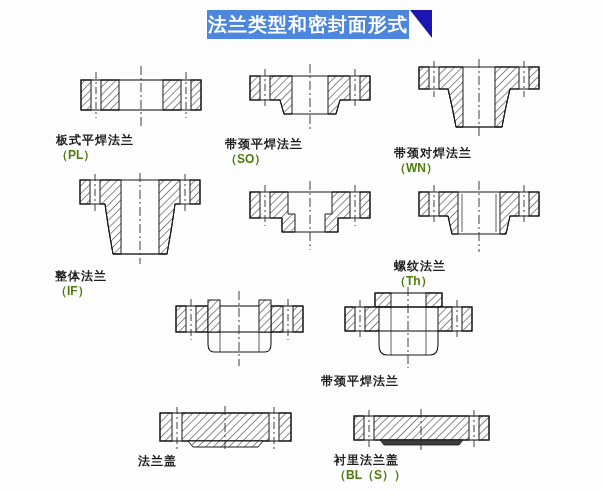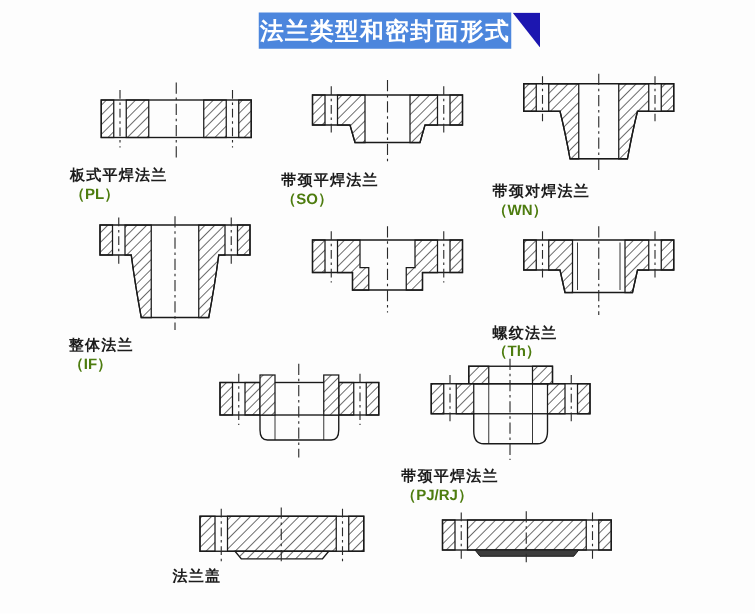--- a/index.html
+++ b/index.html
@@ -179,21 +179,20 @@
       <rect class="ol" x="24" y="22" width="127" height="24"></rect>
       <path class="ol" d="M58,46 L58,60 Q58,70 66,70 L109,70 Q117,70 117,60 L117,46"></path>
       <line class="thin" x1="70" y1="22" x2="70" y2="70"></line>
       <line class="thin" x1="105" y1="22" x2="105" y2="70"></line>
       <line class="bl" x1="39" y1="15" x2="39" y2="54"></line>
       <line class="bl" x1="136" y1="15" x2="136" y2="54"></line>
       <line class="cl" x1="87" y1="2" x2="87" y2="83"></line>
     </svg>
     <figcaption>
       <div class="fname">带颈平焊法兰</div>
-      <div class="fcode">（PJ/RJ）</div>
     </figcaption>
   </figure>
 
   <figure class="fig" style="left:138px;top:405px;width:175px">
     <svg width="175" height="46" viewBox="0 0 175 46">
       <rect class="ha" x="22" y="8" width="12" height="28"></rect>
       <rect class="ha" x="44" y="8" width="87" height="28"></rect>
       <rect class="ha" x="141" y="8" width="12" height="28"></rect>
       <rect class="ol" x="22" y="8" width="131" height="28"></rect>
       <path class="ha" d="M50,36 L125,36 L120,42 L55,42 Z"></path>
@@ -210,15 +209,19 @@
     <svg width="175" height="42" viewBox="0 0 175 42">
       <rect class="ha" x="20" y="8" width="10" height="24"></rect>
       <rect class="ha" x="40" y="8" width="95" height="24"></rect>
       <rect class="ha" x="145" y="8" width="10" height="24"></rect>
       <rect class="ol" x="20" y="8" width="135" height="24"></rect>
       <path class="dark" d="M46,32 L129,32 L125,37 L50,37 Z"></path>
       <line class="bl" x1="35" y1="2" x2="35" y2="40"></line>
       <line class="bl" x1="140" y1="2" x2="140" y2="40"></line>
       <line class="cl" x1="87" y1="1" x2="87" y2="42"></line>
     </svg>
+    <figcaption>
+      <div class="fname">衬里法兰盖</div>
+      <div class="fcode">（BL（S））</div>
+    </figcaption>
   </figure>
 
 </div>
 
 </body></html>

